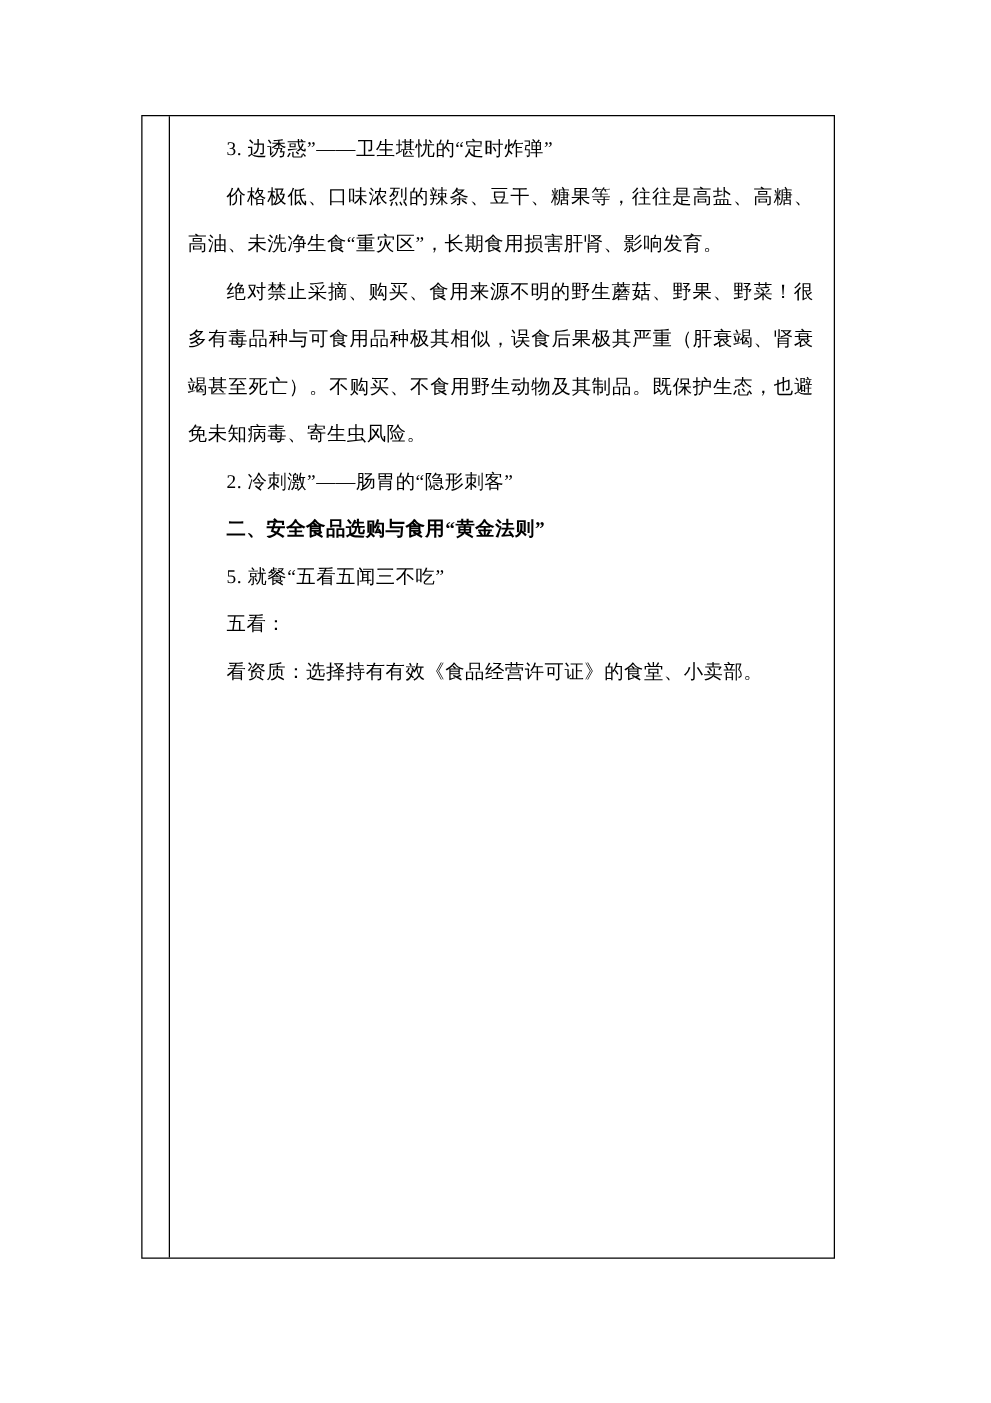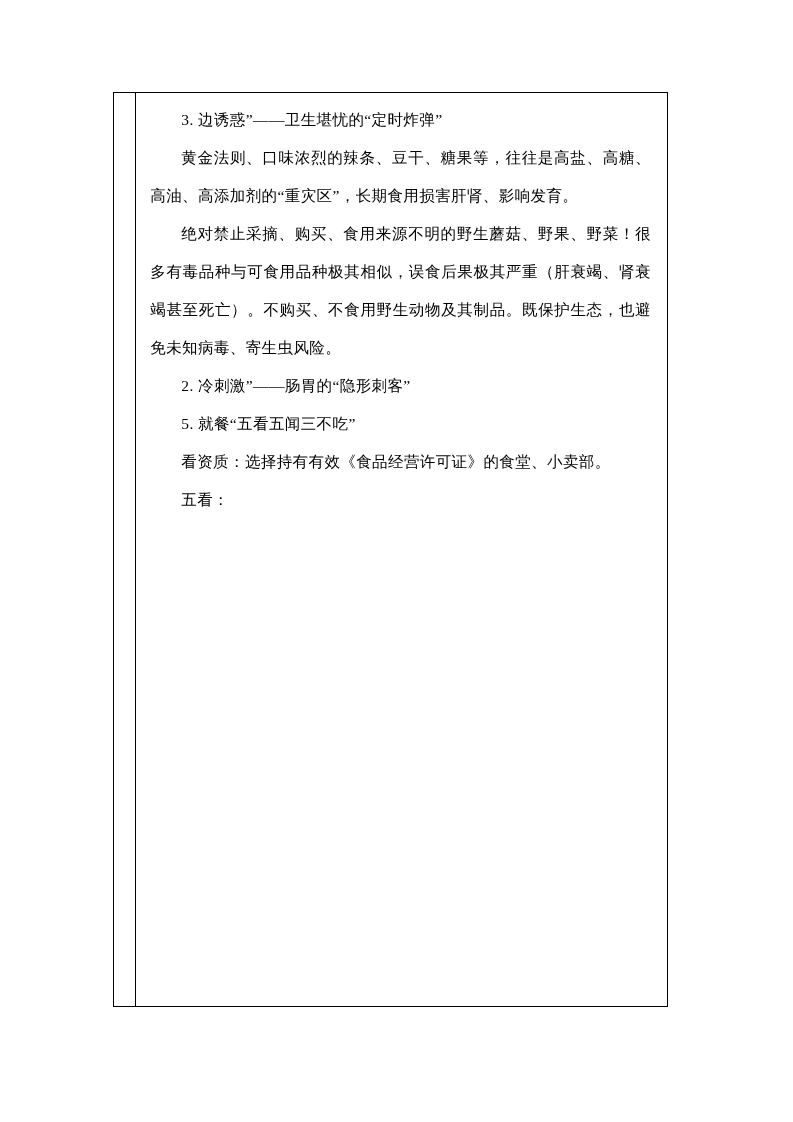--- a/index.html
+++ b/index.html
@@ -66,21 +66,22 @@
 </head>
 <body>
 
 <div class="page">
   <div class="doc-table">
     <div class="col-left">
       <span></span>
     </div>
     <div class="col-main">
       <p class="para indent">3. 边诱惑”——卫生堪忧的“定时炸弹”</p>
-      <p class="para indent">黄金法则、口味浓烈的辣条、豆干、糖果等，往往是高盐、高糖、高油、高添加剂的“重灾区”，长期食用损害肝肾、影响发育。</p>
+      <p class="para indent">价格极低、口味浓烈的辣条、豆干、糖果等，往往是高盐、高糖、高油、未洗净生食“重灾区”，长期食用损害肝肾、影响发育。</p>
       <p class="para indent">绝对禁止采摘、购买、食用来源不明的野生蘑菇、野果、野菜！很多有毒品种与可食用品种极其相似，误食后果极其严重（肝衰竭、肾衰竭甚至死亡）。不购买、不食用野生动物及其制品。既保护生态，也避免未知病毒、寄生虫风险。</p>
       <p class="para indent">2. 冷刺激”——肠胃的“隐形刺客”</p>
+      <p class="heading">二、安全食品选购与食用“黄金法则”</p>
       <p class="para indent">5. 就餐“五看五闻三不吃”</p>
+      <p class="para indent">五看：</p>
       <p class="para indent">看资质：选择持有有效《食品经营许可证》的食堂、小卖部。</p>
-      <p class="para indent">五看：</p>
     </div>
   </div>
 </div>
 
 </body></html>

